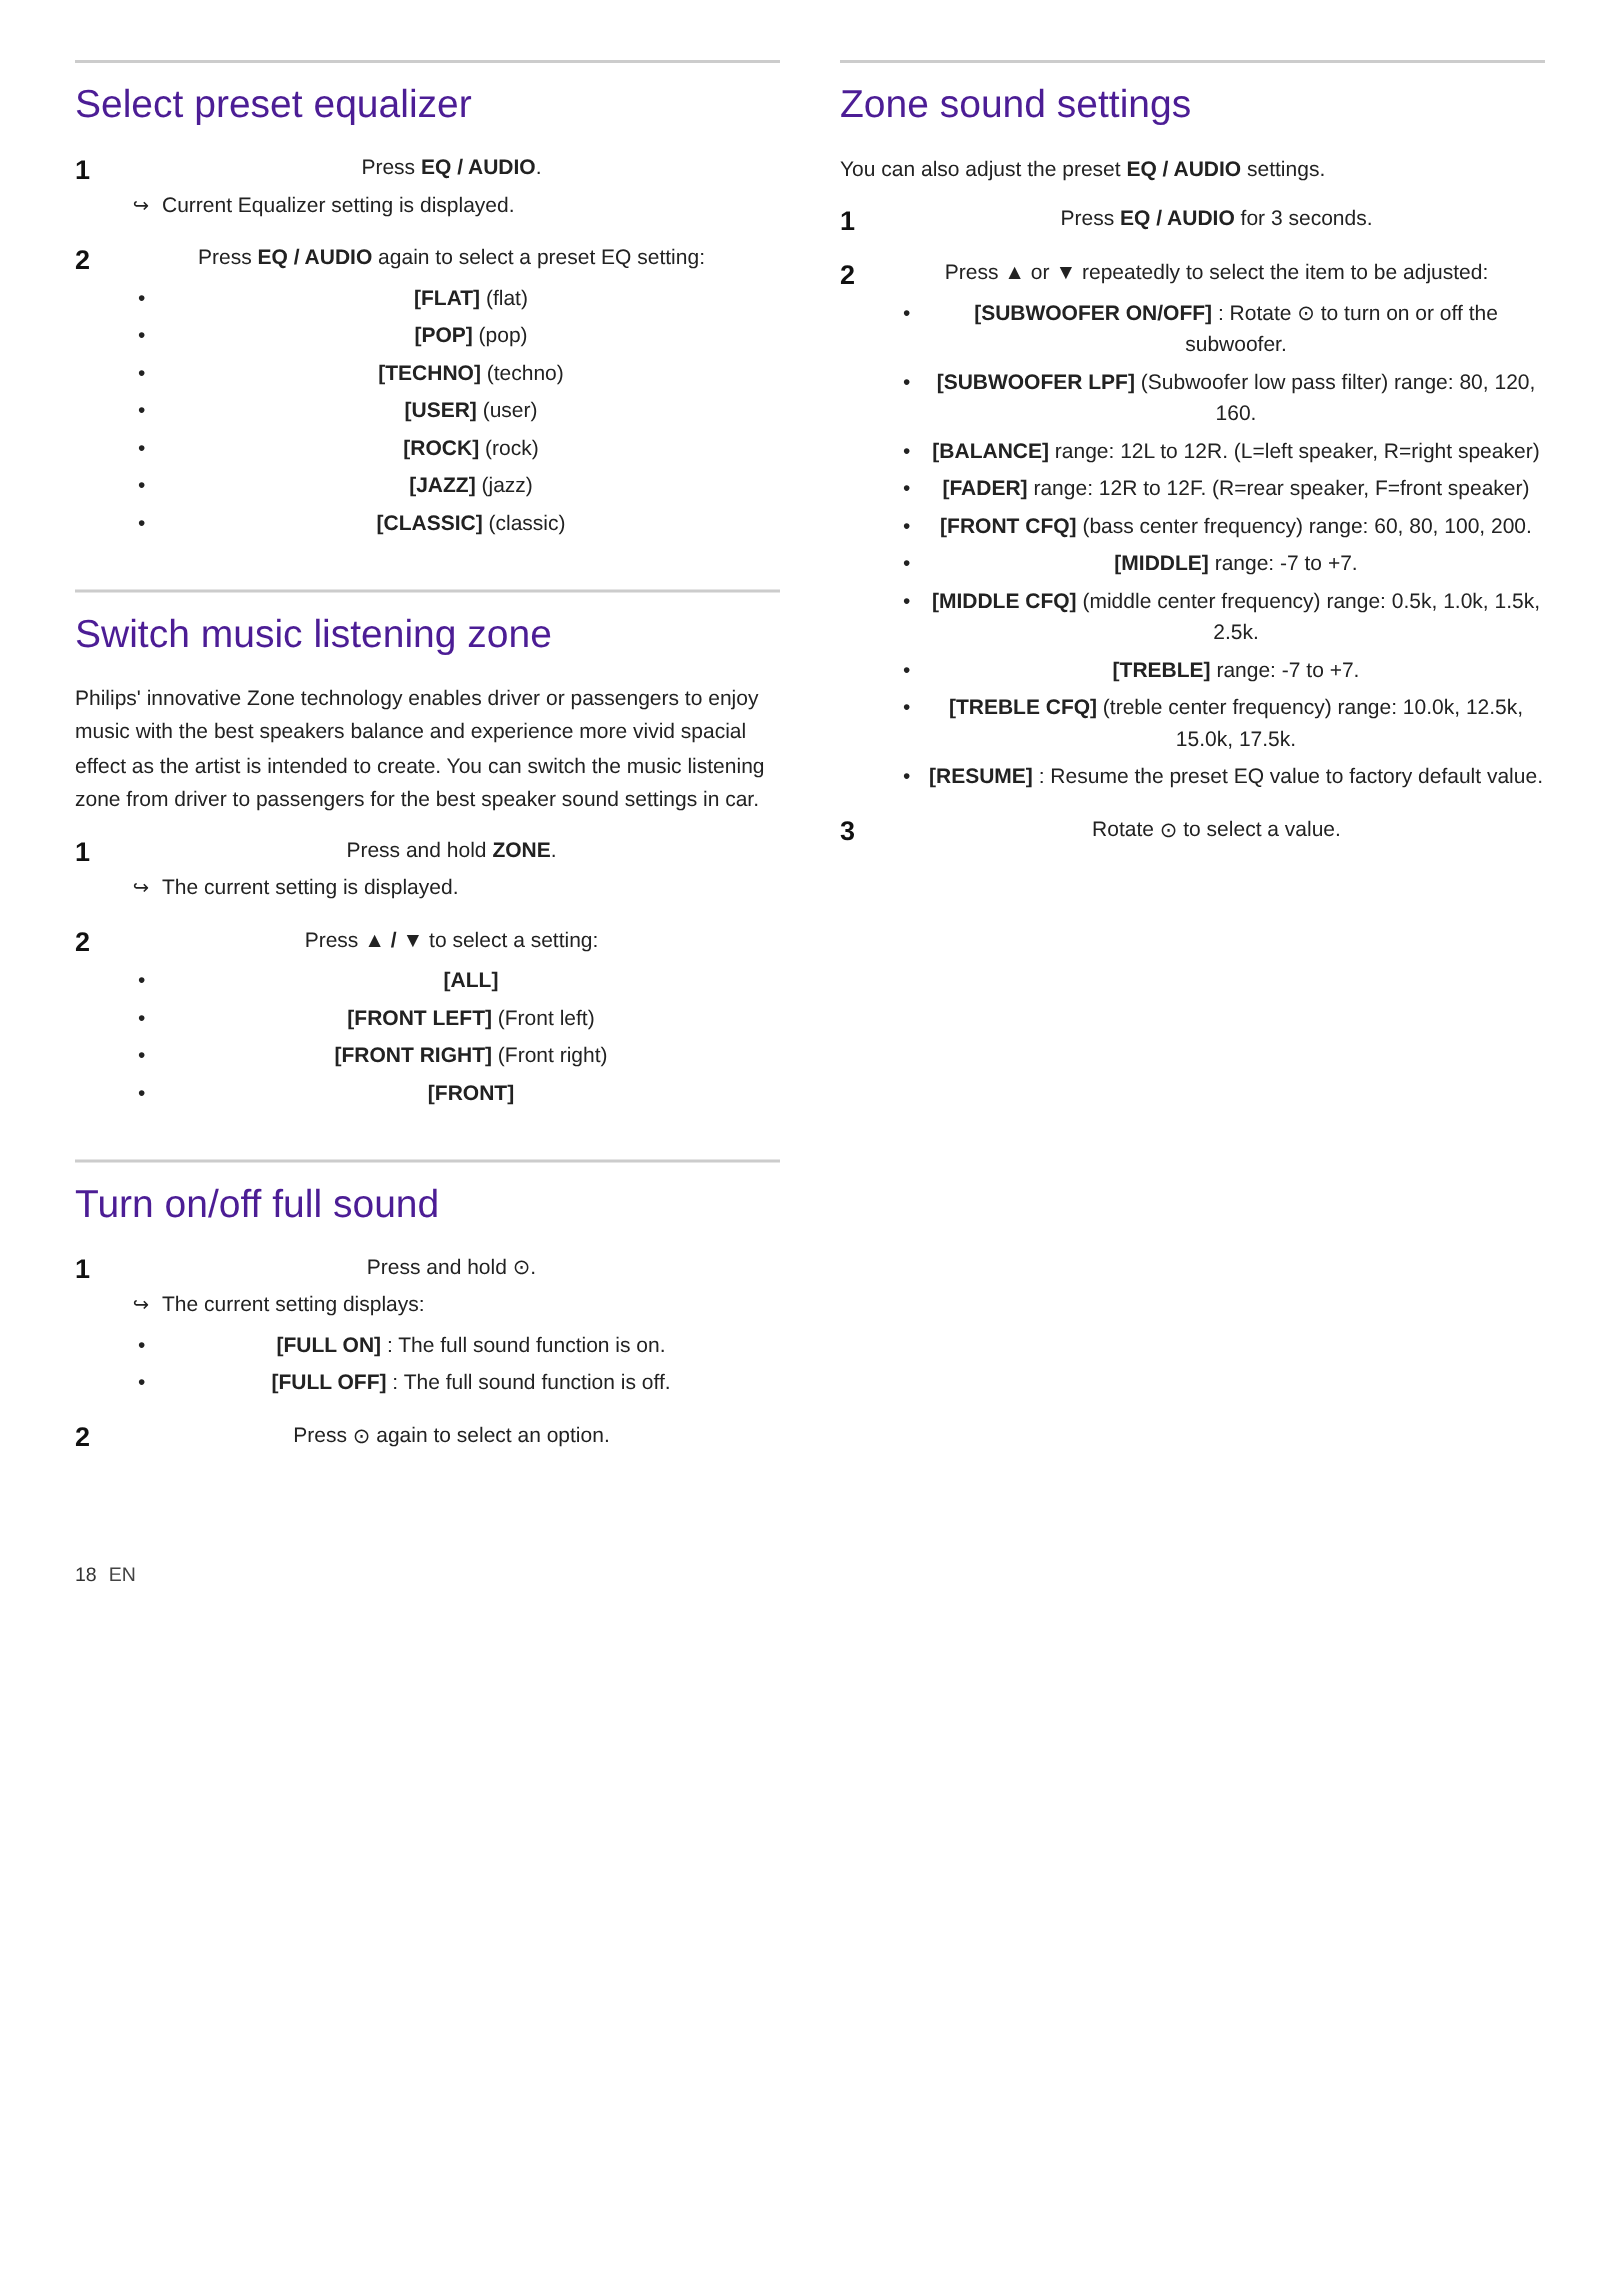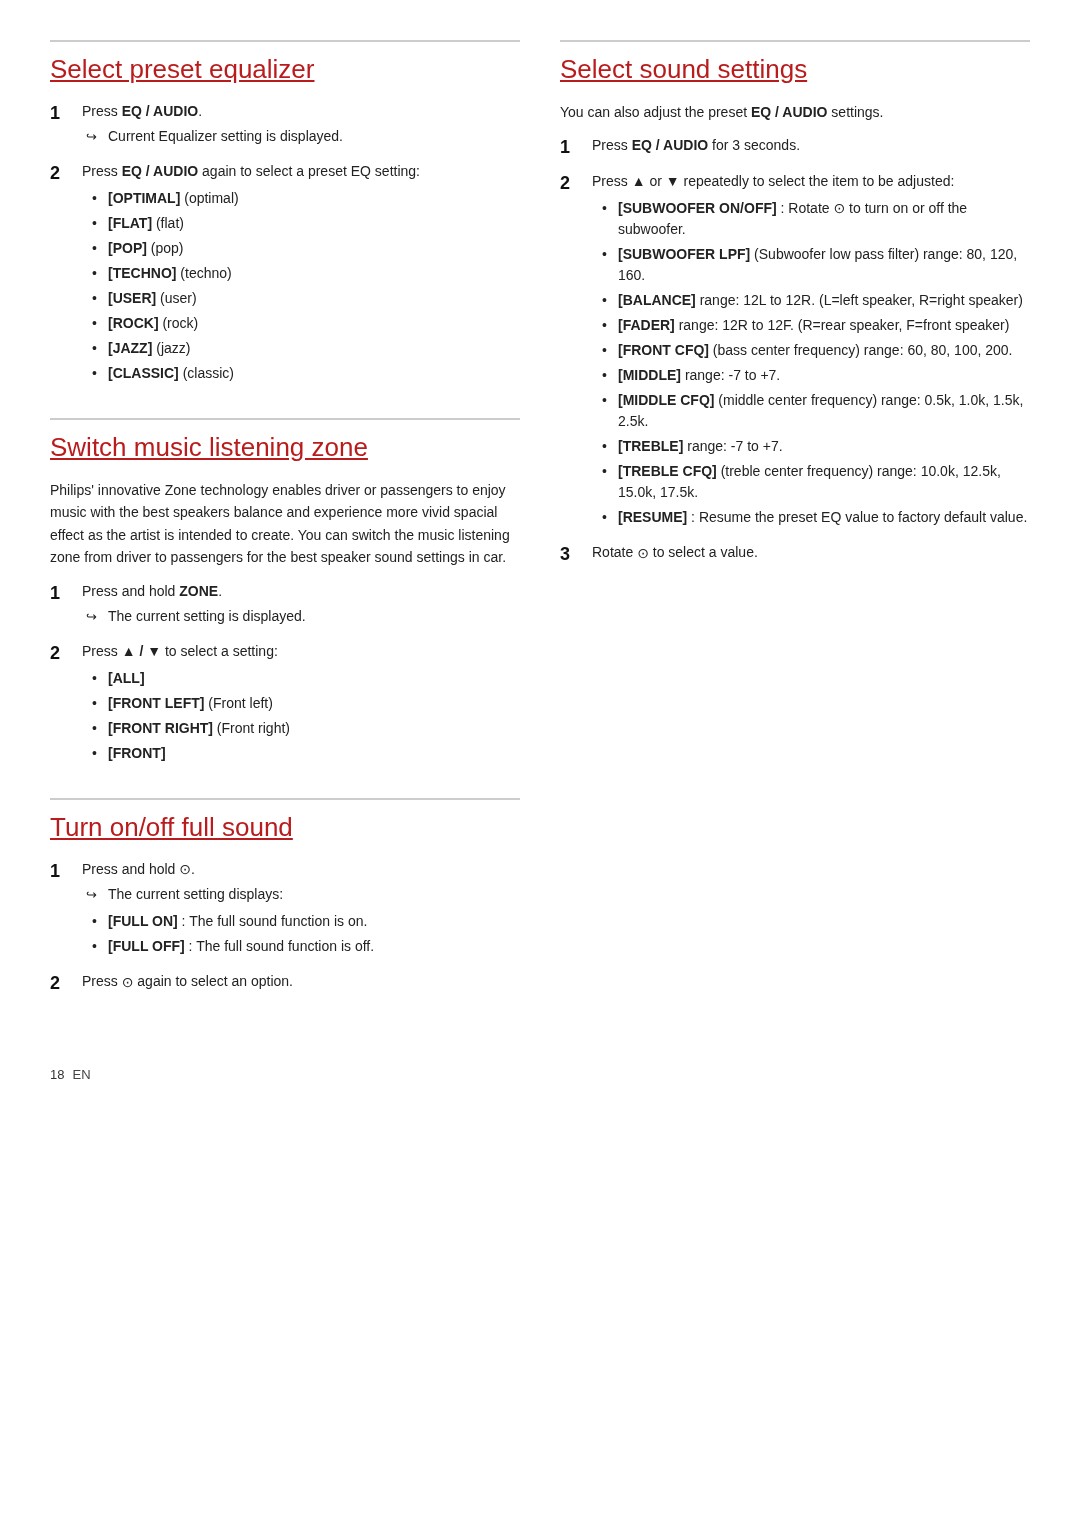--- a/index.html
+++ b/index.html
@@ -42,22 +42,21 @@
       border: none;
       border-top: 2px solid #ccc;
       margin-bottom: 12px;
     }
 
     h2.section-title {
       font-size: 26px;
       font-weight: normal;
       font-family: Arial, Helvetica, sans-serif;
       margin-bottom: 16px;
-      color: #b91c1c;
-      text-decoration: underline;
+      color: #4c1d95;
     }
 
     .step {
       display: flex;
       gap: 12px;
       margin-bottom: 10px;
       align-items: flex-start;
     }
 
     .step-number {
@@ -65,20 +64,21 @@
       font-weight: bold;
       min-width: 20px;
       color: #111;
       line-height: 1.4;
     }
 
     .step-content {
       flex: 1;
       font-size: 14px;
       line-height: 1.5;
+      text-align: center;
     }
 
     .step-content strong, .bold {
       font-weight: bold;
     }
 
     .arrow-item {
       display: flex;
       align-items: flex-start;
       gap: 6px;
@@ -172,21 +172,20 @@
             <span>Current Equalizer setting is displayed.</span>
           </div>
         </div>
       </div>
 
       <div class="step">
         <span class="step-number">2</span>
         <div class="step-content">
           <span>Press <strong>EQ / AUDIO</strong> again to select a preset EQ setting:</span>
           <ul class="bullet-list">
-            <li><span class="bracket-bold">[OPTIMAL]</span> (optimal)</li>
             <li><span class="bracket-bold">[FLAT]</span> (flat)</li>
             <li><span class="bracket-bold">[POP]</span> (pop)</li>
             <li><span class="bracket-bold">[TECHNO]</span> (techno)</li>
             <li><span class="bracket-bold">[USER]</span> (user)</li>
             <li><span class="bracket-bold">[ROCK]</span> (rock)</li>
             <li><span class="bracket-bold">[JAZZ]</span> (jazz)</li>
             <li><span class="bracket-bold">[CLASSIC]</span> (classic)</li>
           </ul>
         </div>
       </div>
@@ -249,21 +248,21 @@
         </div>
       </div>
     </div>
 
   </div>
 
   <div class="right-column">
 
     <div class="section">
       <hr class="section-divider">
-      <h2 class="section-title">Select sound settings</h2>
+      <h2 class="section-title">Zone sound settings</h2>
 
       <p class="description-text">You can also adjust the preset <strong>EQ / AUDIO</strong> settings.</p>
 
       <div class="step">
         <span class="step-number">1</span>
         <div class="step-content">
           <span>Press <strong>EQ / AUDIO</strong> for 3 seconds.</span>
         </div>
       </div>
 

